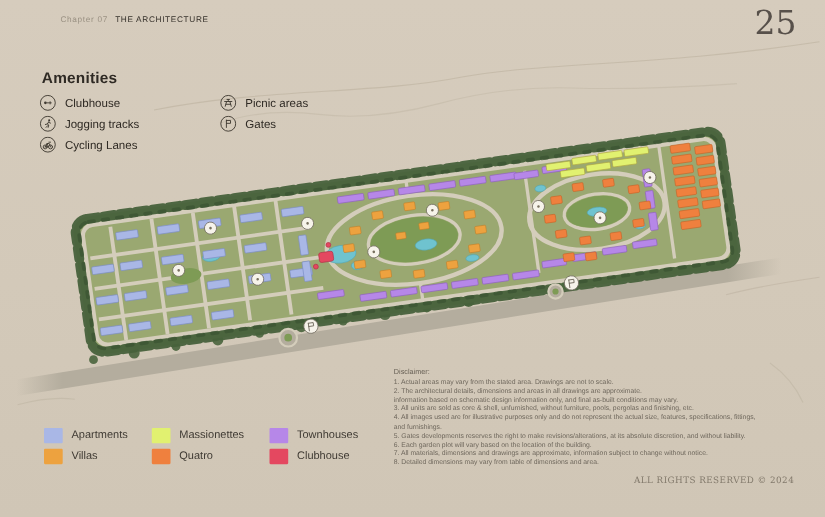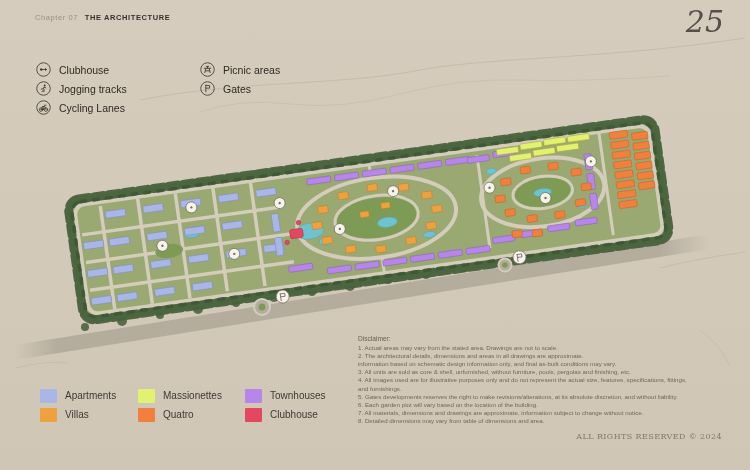--- a/index.html
+++ b/index.html
@@ -3,25 +3,25 @@
 <meta charset="utf-8">
 <style>
   html,body{margin:0;padding:0;}
   .page{
     position:relative; width:750px; height:470px; overflow:hidden;
     background:linear-gradient(180deg,#d6ccbd 0%, #d3c9b9 55%, #d0c6b6 100%);
     font-family:"Liberation Sans", sans-serif; color:#3b362e;
   }
   
   .header{position:absolute; left:35px; top:13px; font-size:7.5px; letter-spacing:.6px;}
-  .header .chapter{color:#9a9183; margin-right:4px;}
-  .header .title{font-weight:bold; color:#35302a;margin-top:10px;}
+  .header .chapter{color:#9a9183; margin-right:4px;margin-left:20px;}
+  .header .title{font-weight:normal; color:#35302a;margin-top:10px;}
   .page-number{
     position:absolute; right:26px; top:4px;
-    font-family:"DejaVu Serif", serif; font-style:italic;
+    font-family:"DejaVu Serif", serif; 
     font-size:30px; color:#57504a;
   }
   
   .amenities{position:absolute; left:36px; top:62px; z-index:2;}
   .amenities h2{margin:0 0 8px 2px; font-size:14px; letter-spacing:.2px; color:#2f2a24;}
   .amen-cols{display:flex; gap:14px;}
   .amen-cols ul{list-style:none; margin:0; padding:0;}
   .amen-cols ul.left{width:150px;}
   .amen-item{display:flex; align-items:center; gap:8px; height:15px; margin-bottom:4px;
     font-size:10.5px; color:#2f2a24; white-space:nowrap;}
@@ -289,20 +289,21 @@
 
     <g>
       <circle cx="262" cy="307" r="8" fill="#b4ad9e" stroke="#d4cdbb" stroke-width="2"></circle>
       <circle cx="262" cy="307" r="3.5" fill="#7e9b55"></circle>
       <circle cx="505" cy="265" r="6.5" fill="#b4ad9e" stroke="#d4cdbb" stroke-width="2"></circle>
       <circle cx="505" cy="265" r="2.8" fill="#7e9b55"></circle>
     </g>
   </svg>
 
   <div class="amenities">
+    <h2>Amenities</h2>
     <div class="amen-cols">
       <ul class="left">
         <li class="amen-item">
           <span class="aicon">
             <svg viewBox="0 0 16 16">
                 <circle class="ring" cx="8" cy="8" r="7.2"></circle>
                 <circle class="gf" cx="5.6" cy="8" r="1.3"></circle>
                 <path class="g" d="M7 8 H11.3 M10.2 6.9 v2.2"></path>
               </svg>
           </span>

